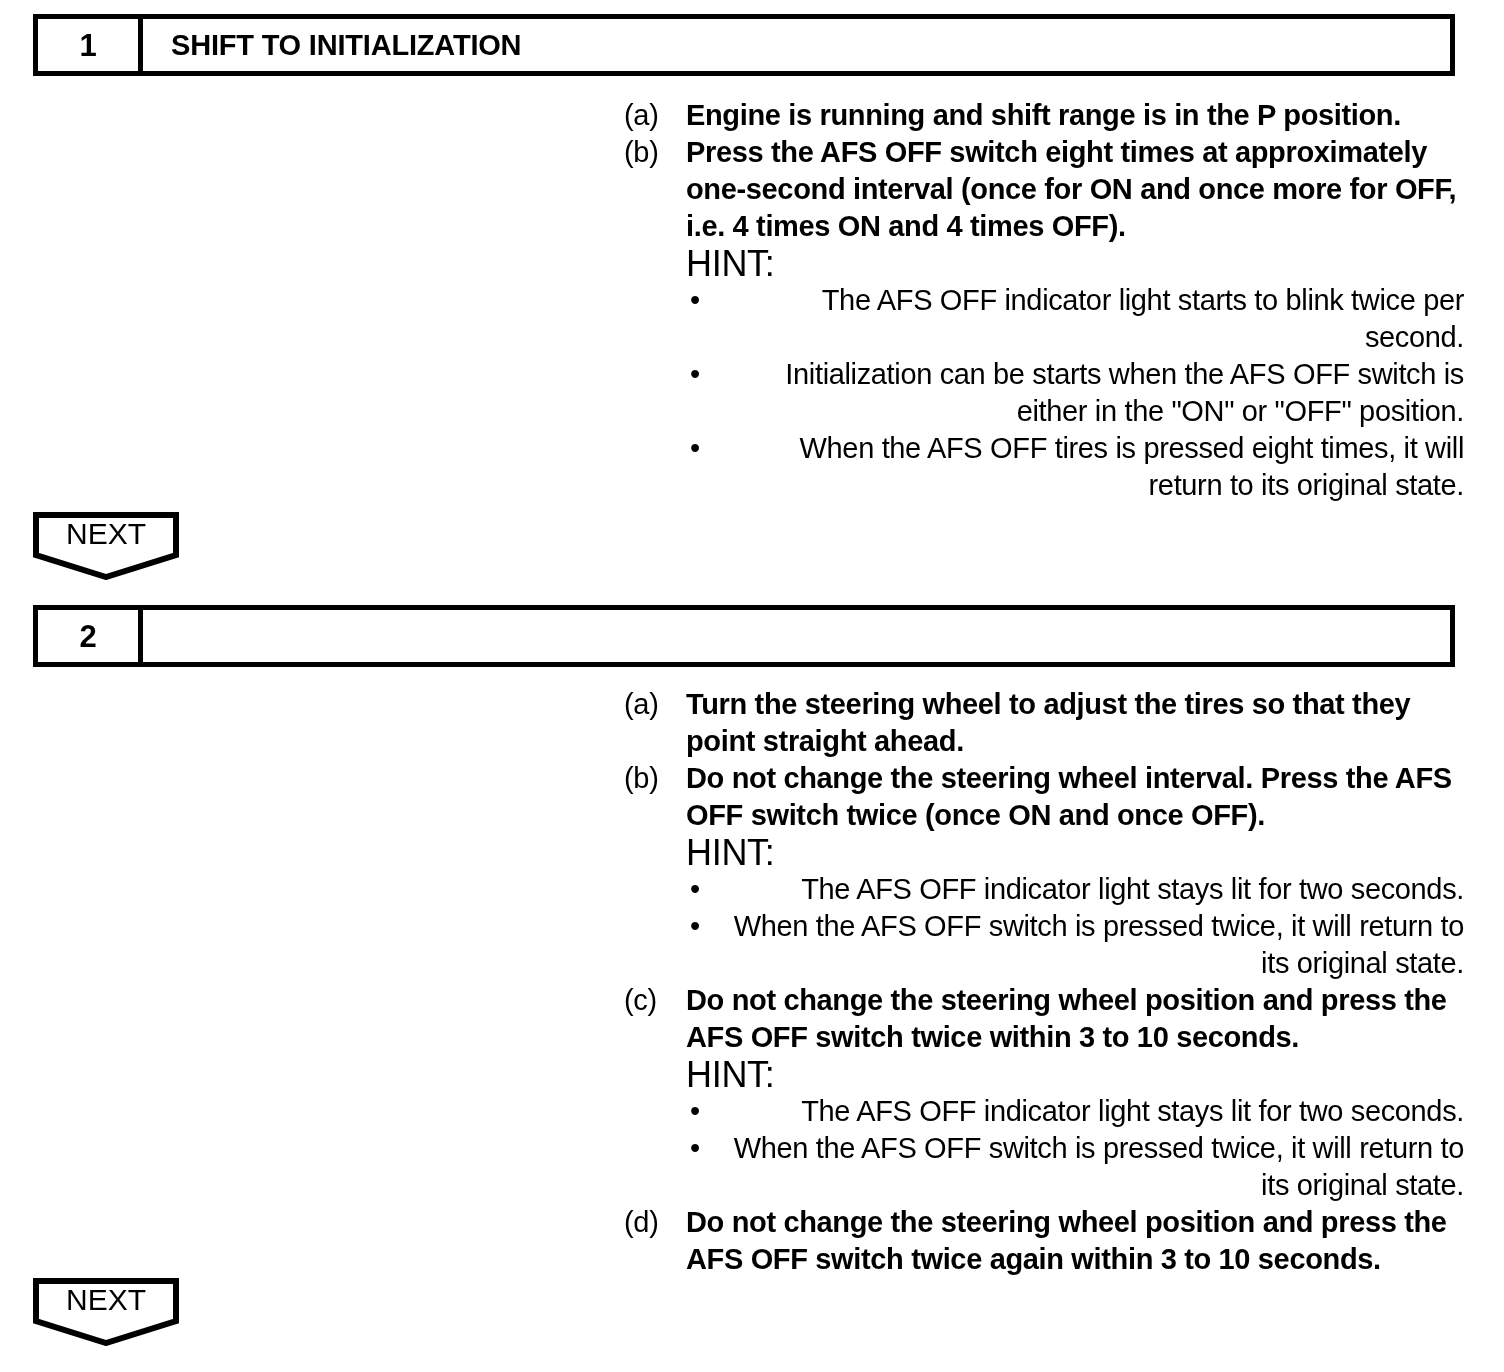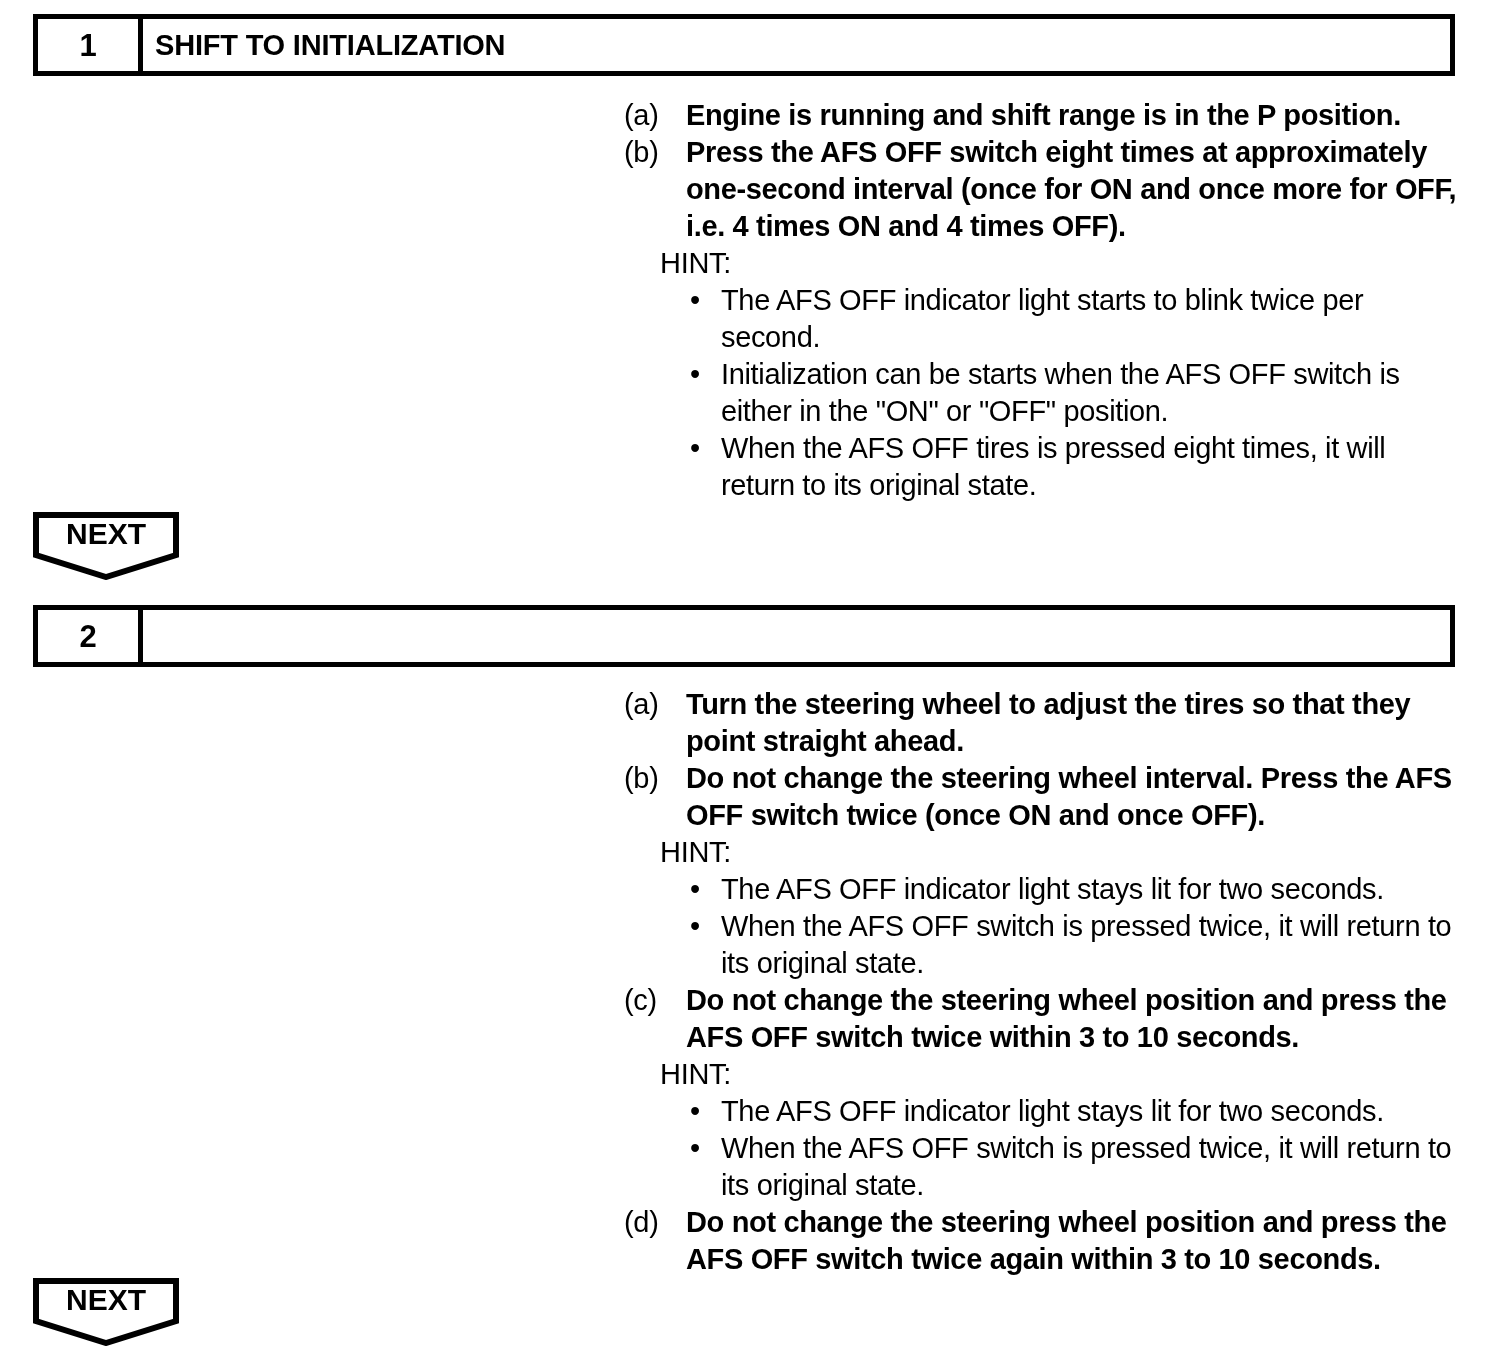--- a/index.html
+++ b/index.html
@@ -40,21 +40,21 @@
   .step-number {
     font-size: 31px;
     font-weight: bold;
     line-height: 1;
     letter-spacing: 0px;
   }
   .step-title-cell {
     flex: 1 1 auto;
     display: flex;
     align-items: center;
-    padding-left: 12px;
+    padding-left: 28px;
   }
   .step-title {
     font-size: 29px;
     font-weight: bold;
     letter-spacing: -0.2px;
     line-height: 1;
     white-space: nowrap;
   }
 
   
@@ -76,24 +76,24 @@
     letter-spacing: -0.3px;
   }
   .item-text {
     flex: 1 1 auto;
     font-size: 29px;
     line-height: 37px;
     letter-spacing: -0.35px;
     font-weight: bold;
   }
   .hint-label {
-    font-size: 29px;
+    font-size: 36px;
     line-height: 37px;
     letter-spacing: -0.3px;
-    margin-left: 36px;
+    margin-left: 62px;
   }
   .bullet-list {
     margin: 0;
     padding: 0;
     list-style: none;
     margin-left: 62px;
   }
   .bullet-item {
     display: flex;
     align-items: flex-start;
@@ -105,20 +105,21 @@
     line-height: 37px;
     text-align: left;
     padding-left: 4px;
     box-sizing: border-box;
   }
   .bullet-text {
     flex: 1 1 auto;
     font-size: 29px;
     line-height: 37px;
     letter-spacing: -0.35px;
+    text-align: right;
   }
 
   
   .next-badge {
     position: absolute;
     left: 33px;
     width: 146px;
     height: 68px;
   }
   .next-badge svg {
@@ -127,21 +128,21 @@
     top: 0;
     display: block;
   }
   .next-label {
     position: absolute;
     left: 0;
     top: 7px;
     width: 146px;
     text-align: center;
     font-size: 30px;
-    font-weight: bold;
+    font-weight: normal;
     line-height: 1;
     letter-spacing: 0px;
   }
 </style>
 </head>
 <body>
 
 <div class="step-header" style="top:14px;">
   <div class="step-number-cell">
     <span class="step-number">1</span>

